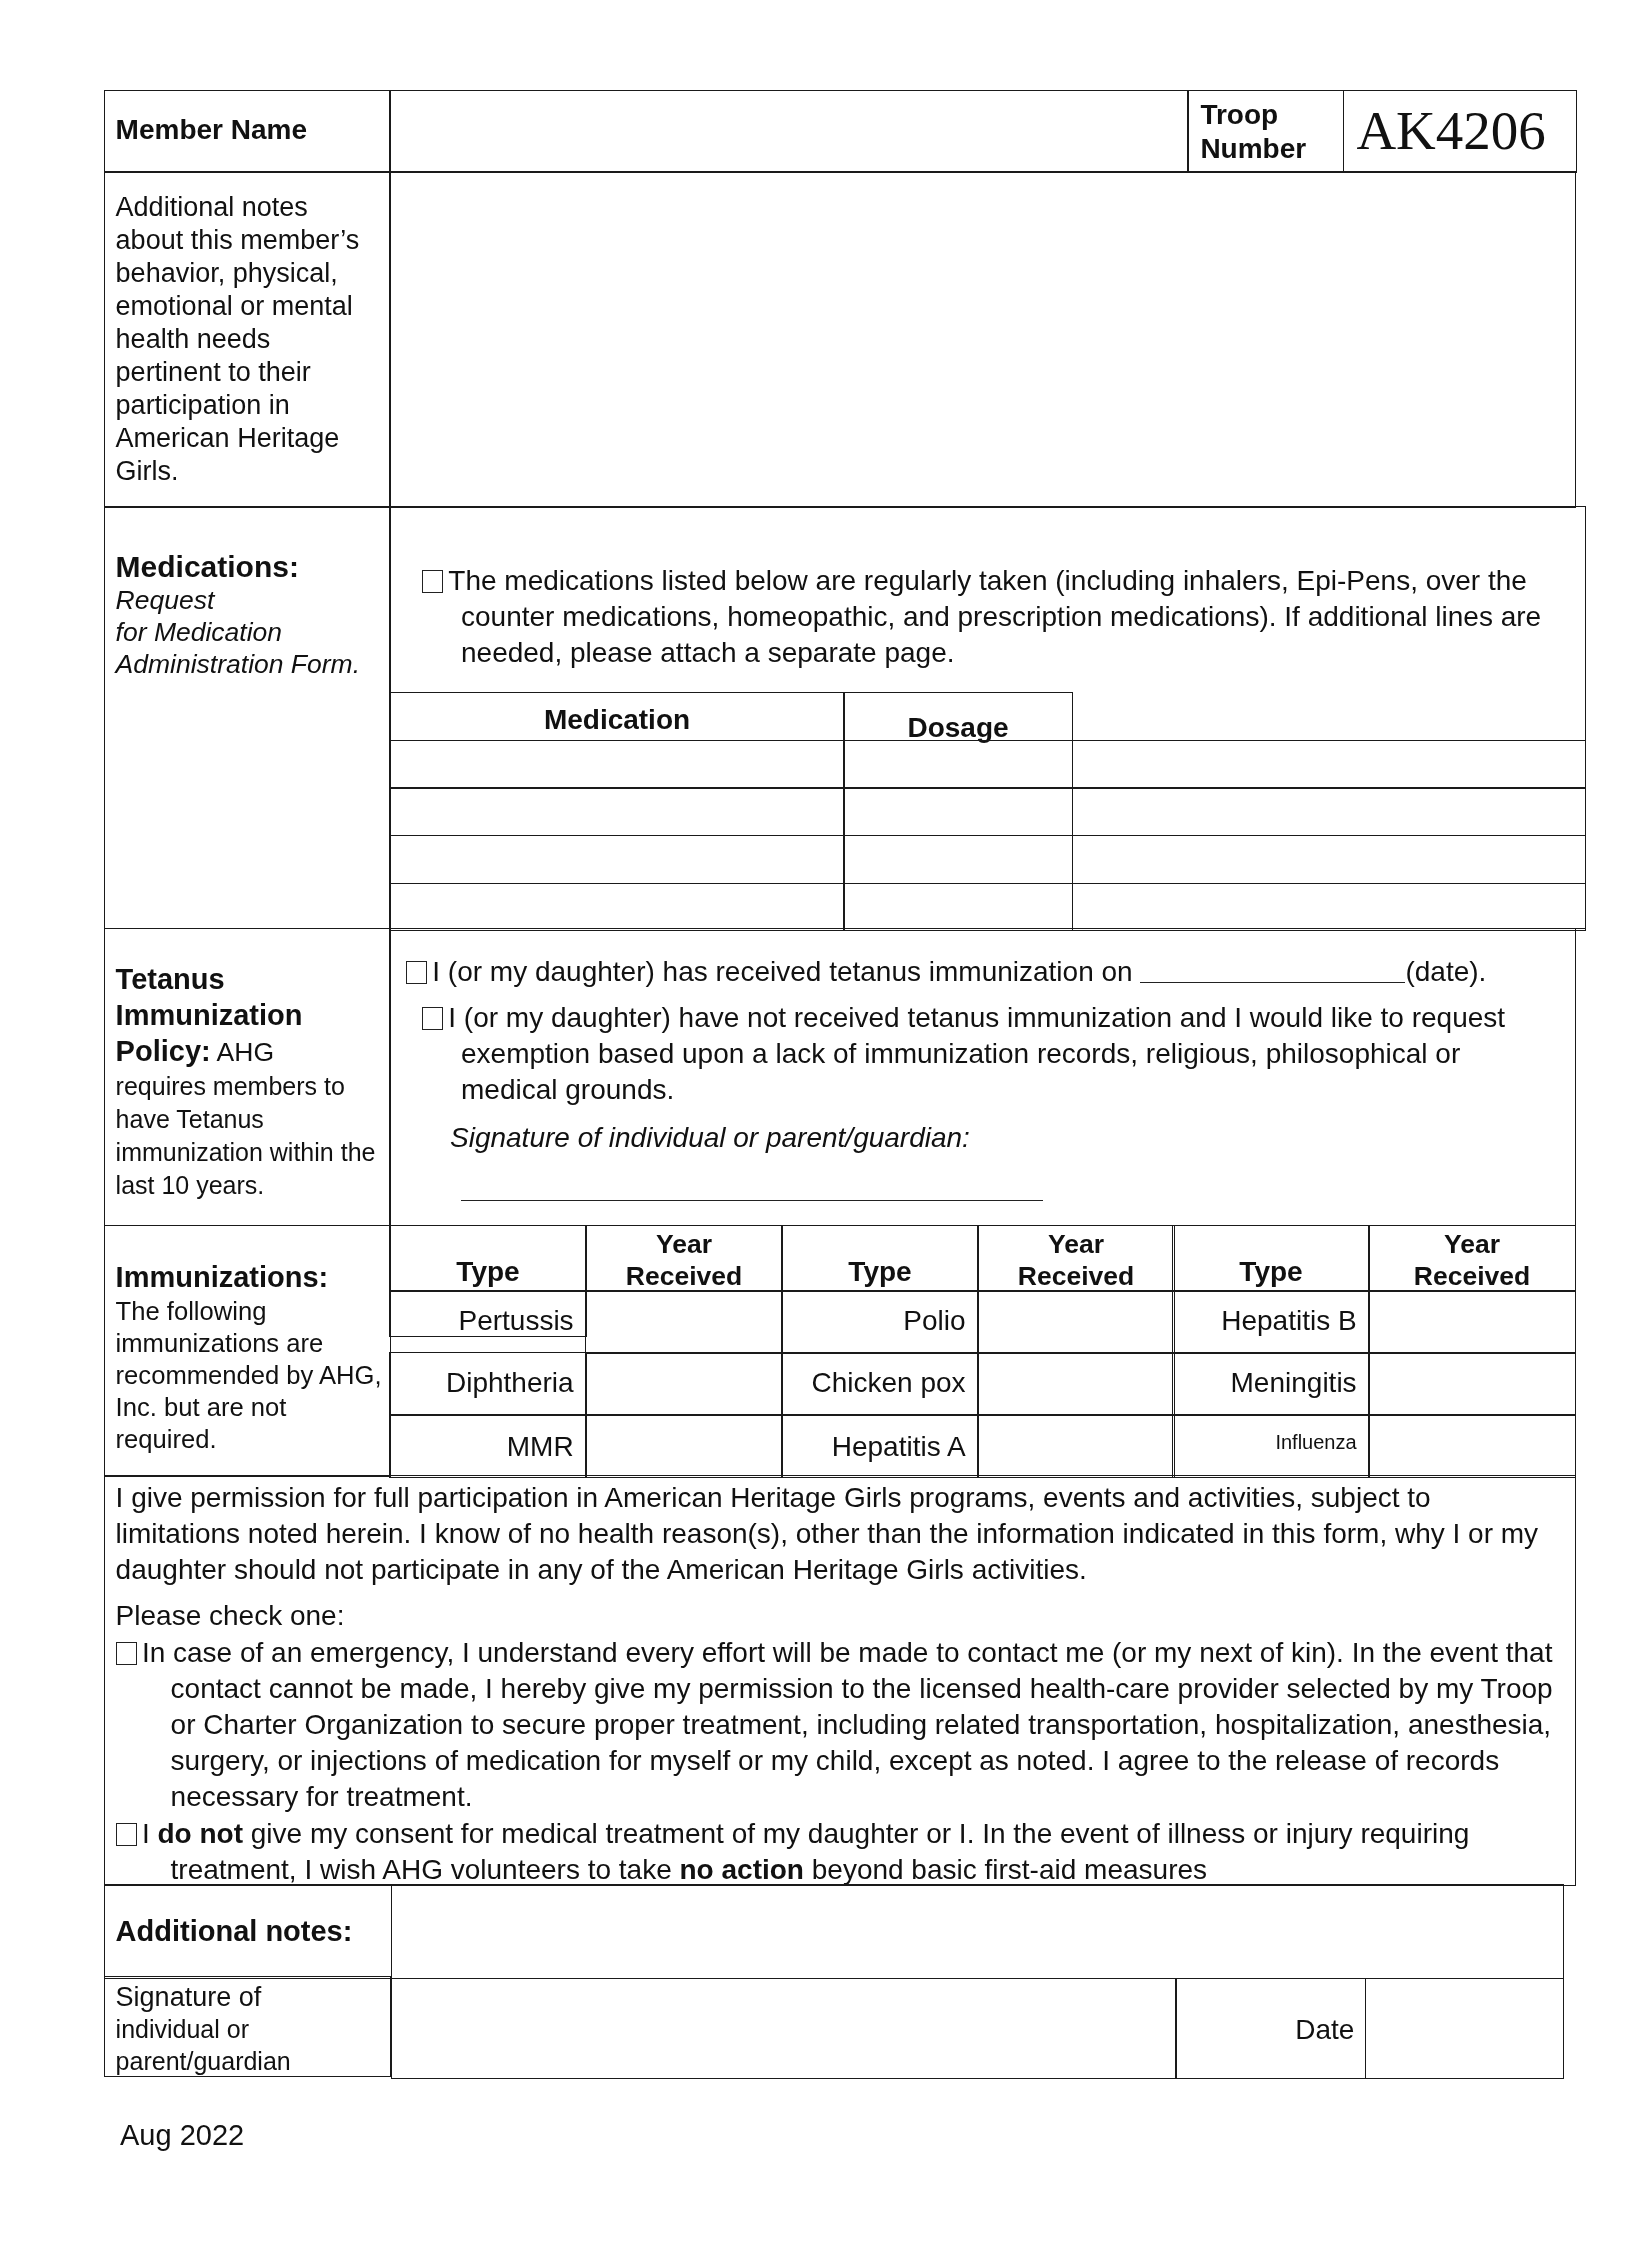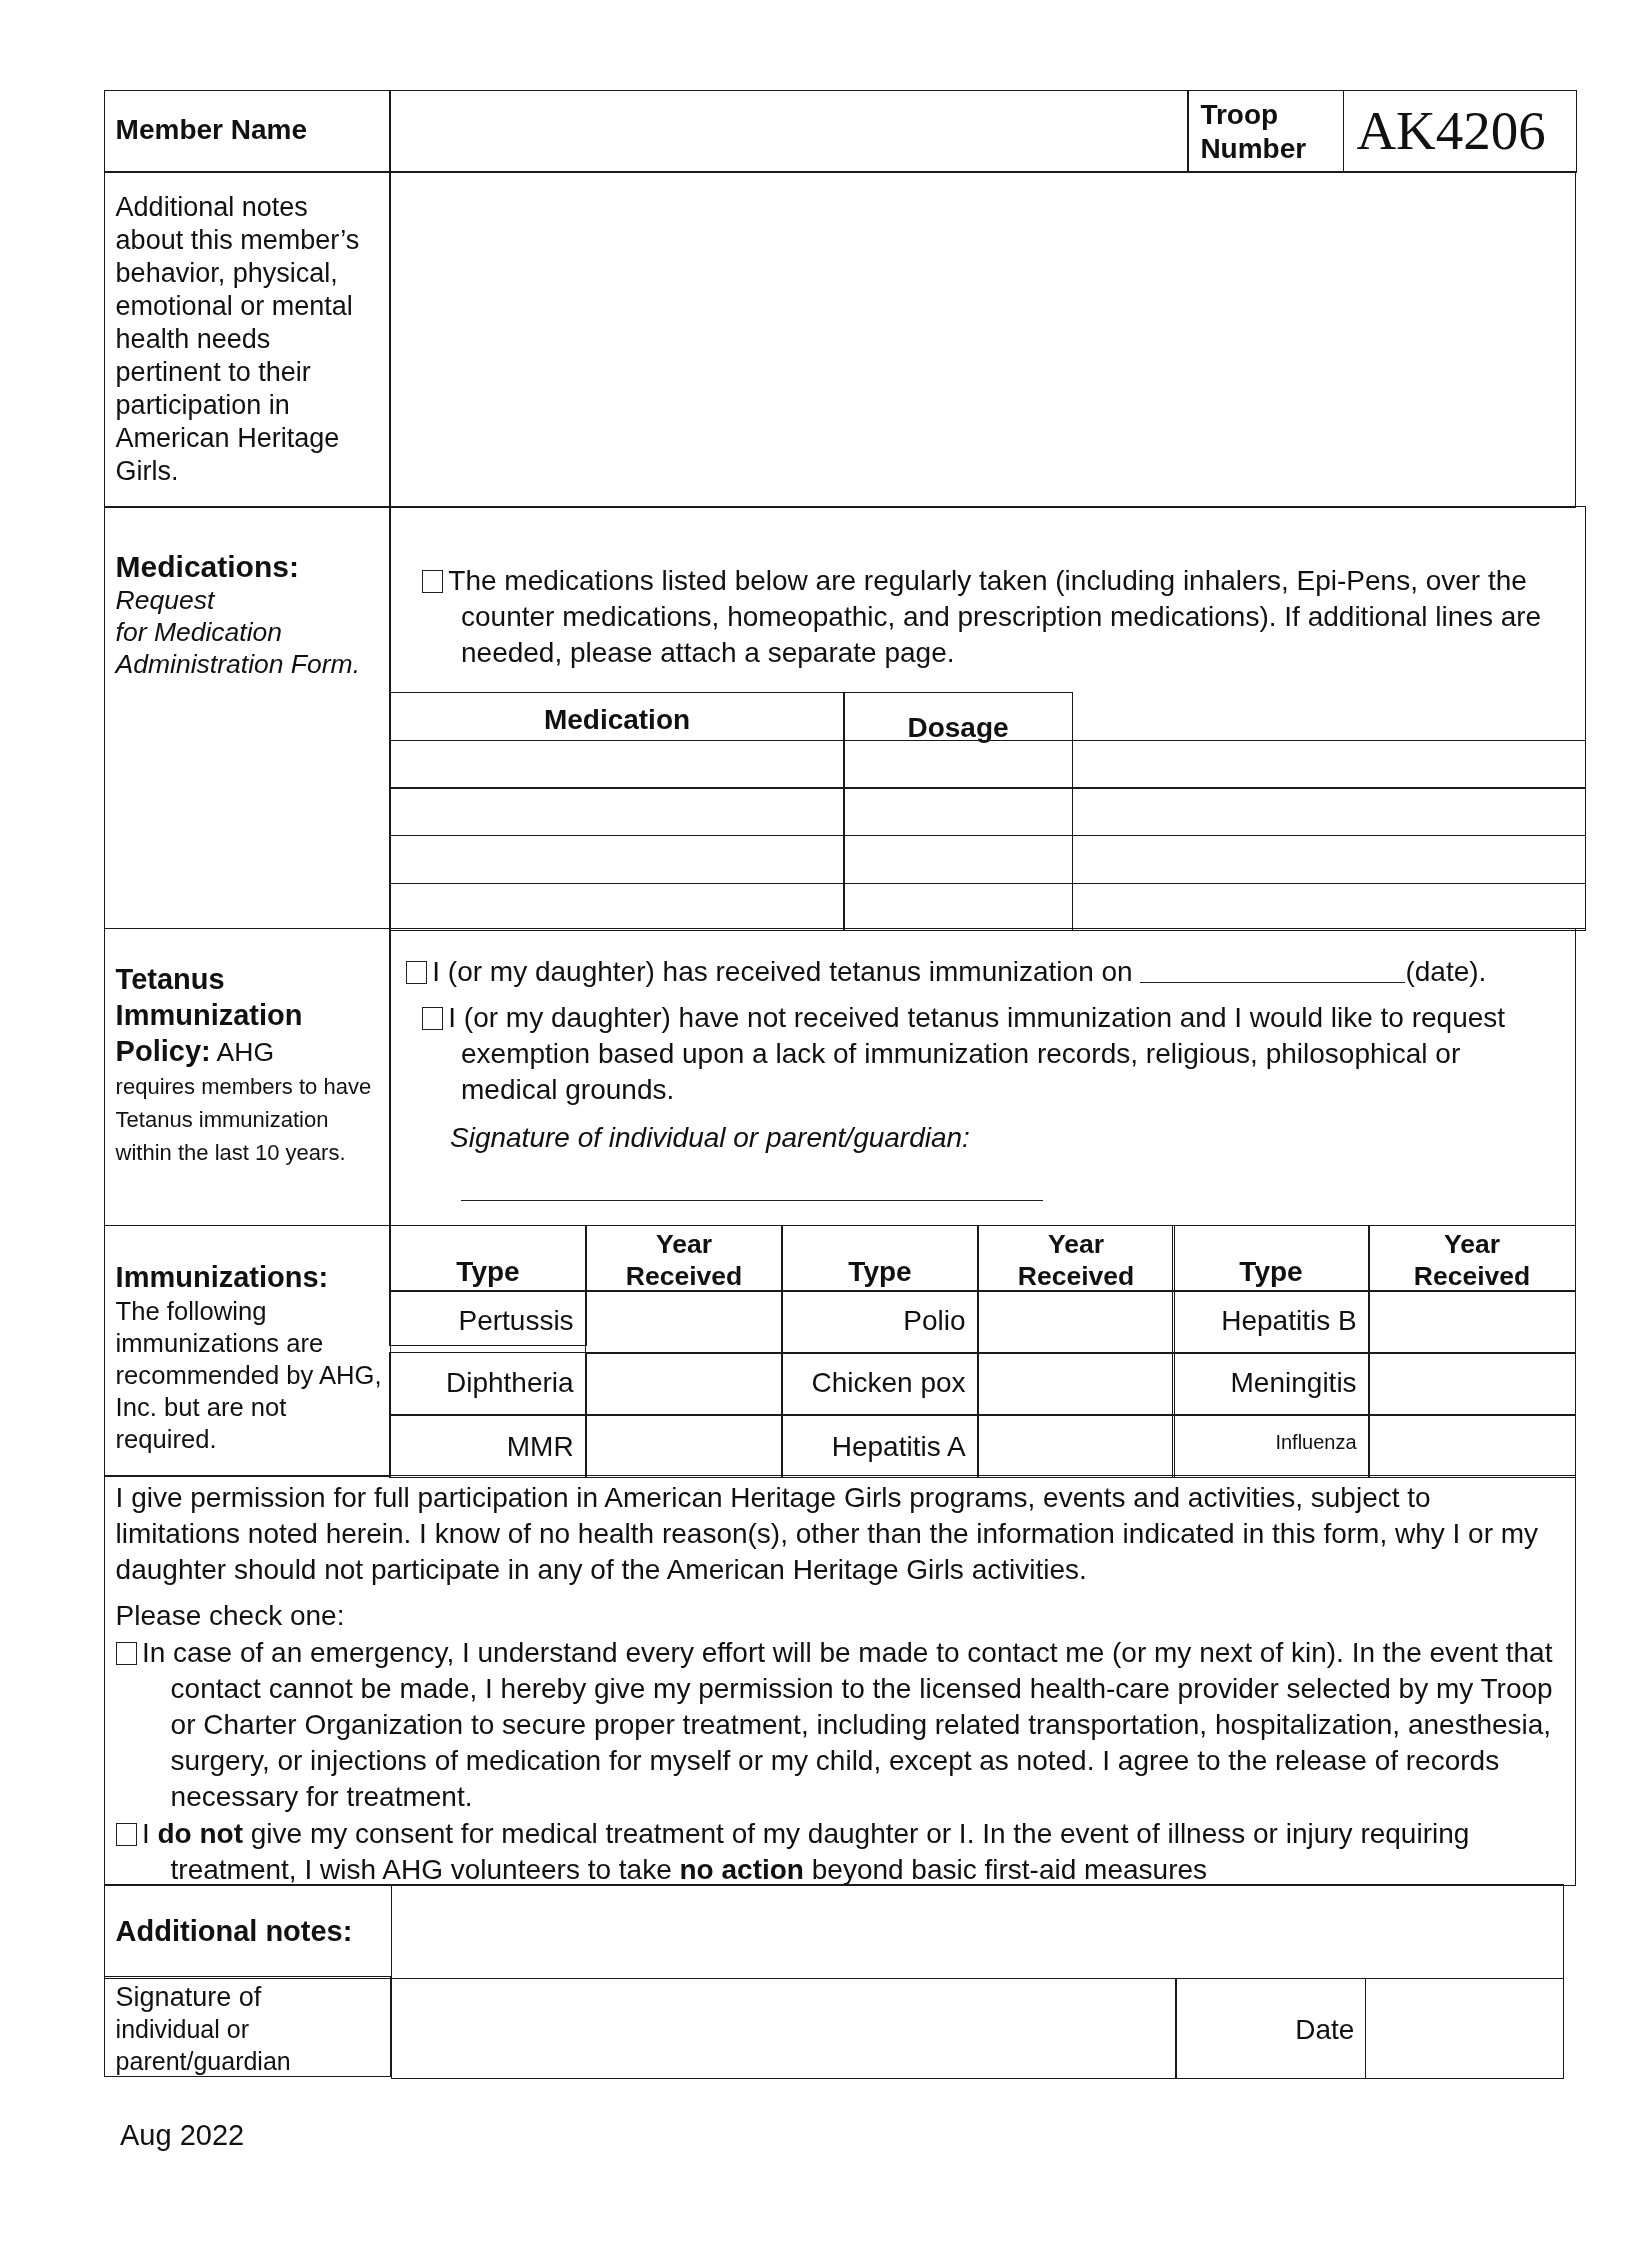--- a/index.html
+++ b/index.html
@@ -79,21 +79,21 @@
   <div class="cell" style="left:0;top:191px;width:456px;height:48px;"><span></span></div>
   <div class="cell" style="left:454px;top:191px;width:230px;height:48px;"><span></span></div>
   <div class="cell" style="left:683px;top:191px;width:514px;height:48px;"><span></span></div>
 </div>
 
 <div class="cell" style="left:104px;top:928px;width:287px;height:298px;">
   <div class="abs" style="left:10.6px;top:32px;width:265px;">
     <div class="b" style="font-size:29px;line-height:36px;">Tetanus</div>
     <div class="b" style="font-size:29px;line-height:36px;">Immunization</div>
     <div style="font-size:29px;line-height:36px;"><span class="b">Policy:</span><span style="font-size:26.5px;"> AHG</span></div>
-    <div style="font-size:22px;line-height:33px;">requires members to have Tetanus immunization within the last 10 years.</div>
+    <div style="font-size:25px;line-height:33px;">requires members to have Tetanus immunization within the last 10 years.</div>
   </div>
 </div>
 <div class="cell" style="left:389px;top:928px;width:1187px;height:298px;">
   <div class="abs para" style="left:16px;top:25px;width:1165px;white-space:nowrap;">
     <span class="cb"></span><span>I (or my daughter) has received tetanus immunization on</span>
     <span style="display:inline-block;width:265px;border-bottom:1.8px solid #222;height:26.5px;vertical-align:-1.8px;"><span></span></span><span>(date).</span>
   </div>
   <div class="abs para" style="left:16px;top:71px;width:1147px;padding-left:55px;text-indent:-39px;">
     <span class="cb"></span><span>I (or my daughter) have not received tetanus immunization and I would like to request exemption based upon a lack of immunization records, religious, philosophical or medical grounds.</span>
   </div>
@@ -131,21 +131,21 @@
   <div class="cell" style="left:783px;top:0;width:198px;height:67px;">
       <div class="hd ctr" style="margin-top:30px;">Type</div>
     </div>
   <div class="cell" style="left:979px;top:0;width:208px;height:67px;">
       <div class="hd ctr" style="font-size:26.5px;margin-top:1.8px;">
         <div>Year</div>
         <div>Received</div>
       </div>
     </div>
 
-  <div class="cell rt" style="left:0;top:65px;width:198px;height:56px;padding:14px 12.4px 0 0;font-size:28px;"><span>Pertussis</span></div>
+  <div class="cell rt" style="left:0;top:65px;width:198px;height:47px;padding:14px 12.4px 0 0;font-size:28px;"><span>Pertussis</span></div>
   <div class="cell" style="left:196px;top:65px;width:198px;height:64px;"><span></span></div>
   <div class="cell rt" style="left:392px;top:65px;width:198px;height:64px;padding:14px 12.4px 0 0;font-size:28px;"><span>Polio</span></div>
   <div class="cell" style="left:588px;top:65px;width:198px;height:64px;"><span></span></div>
   <div class="cell rt" style="left:783px;top:65px;width:198px;height:64px;padding:14px 12.4px 0 0;font-size:28px;"><span>Hepatitis B</span></div>
   <div class="cell" style="left:979px;top:65px;width:208px;height:64px;"><span></span></div>
 
   <div class="cell rt" style="left:0;top:127px;width:198px;height:64px;padding:14px 12.4px 0 0;font-size:28px;"><span>Diphtheria</span></div>
   <div class="cell" style="left:196px;top:127px;width:198px;height:64px;"><span></span></div>
   <div class="cell rt" style="left:392px;top:127px;width:198px;height:64px;padding:14px 12.4px 0 0;font-size:28px;"><span>Chicken pox</span></div>
   <div class="cell" style="left:588px;top:127px;width:198px;height:64px;"><span></span></div>

